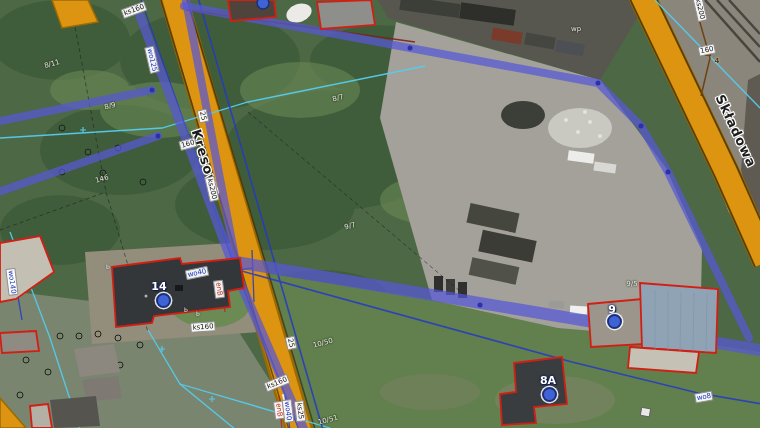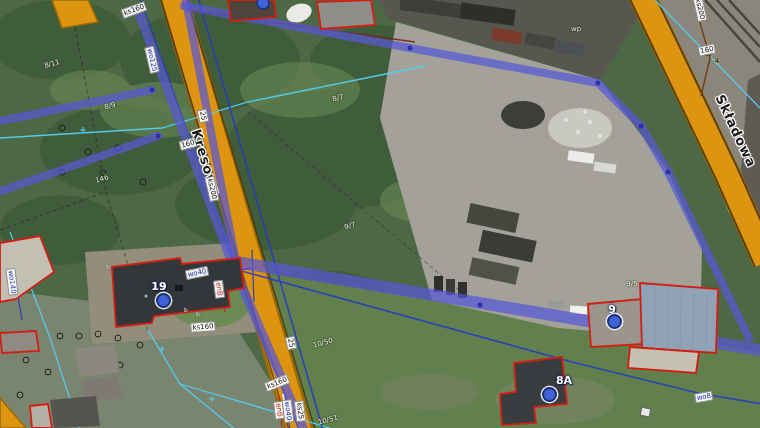--- a/index.html
+++ b/index.html
@@ -252,19 +252,19 @@
   <div class="lbl plbl" style="left:350px;top:226px;transform:translate(-50%,-50%) rotate(-15deg);">9/7</div>
   <div class="lbl plbl" style="left:632px;top:284px;transform:translate(-50%,-50%);">9/5</div>
   <div class="lbl plbl" style="left:323px;top:343px;transform:translate(-50%,-50%) rotate(-15deg);">10/50</div>
   <div class="lbl plbl" style="left:328px;top:420px;transform:translate(-50%,-50%) rotate(-15deg);">10/51</div>
   <div class="lbl plbl" style="left:576px;top:29px;transform:translate(-50%,-50%);">wp</div>
 
   <div class="lbl bmark" style="left:108px;top:266px;transform:translate(-50%,-50%);">b</div>
   <div class="lbl bmark" style="left:186px;top:309px;transform:translate(-50%,-50%);">b</div>
   <div class="lbl bmark" style="left:198px;top:313px;transform:translate(-50%,-50%);">b</div>
 
-  <div class="lbl addr" style="left:159px;top:286px;transform:translate(-50%,-50%);">19</div>
+  <div class="lbl addr" style="left:159px;top:286px;transform:translate(-50%,-50%);">14</div>
   <div class="dot" style="left:156px;top:293px;"></div>
   <div class="lbl addr" style="left:612px;top:309px;transform:translate(-50%,-50%);">9</div>
   <div class="dot" style="left:607px;top:314px;"></div>
-  <div class="lbl addr" style="left:564px;top:380px;transform:translate(-50%,-50%);">8A</div>
+  <div class="lbl addr" style="left:548px;top:380px;transform:translate(-50%,-50%);">8A</div>
   <div class="dot" style="left:542px;top:387px;"></div>
 </div>
 
 </body></html>

